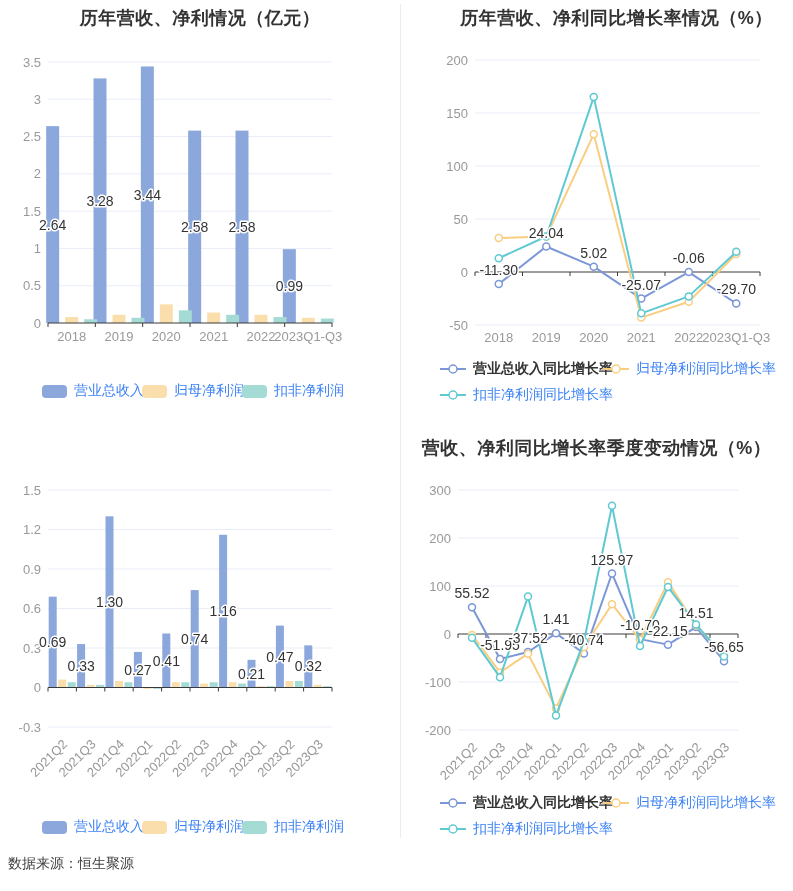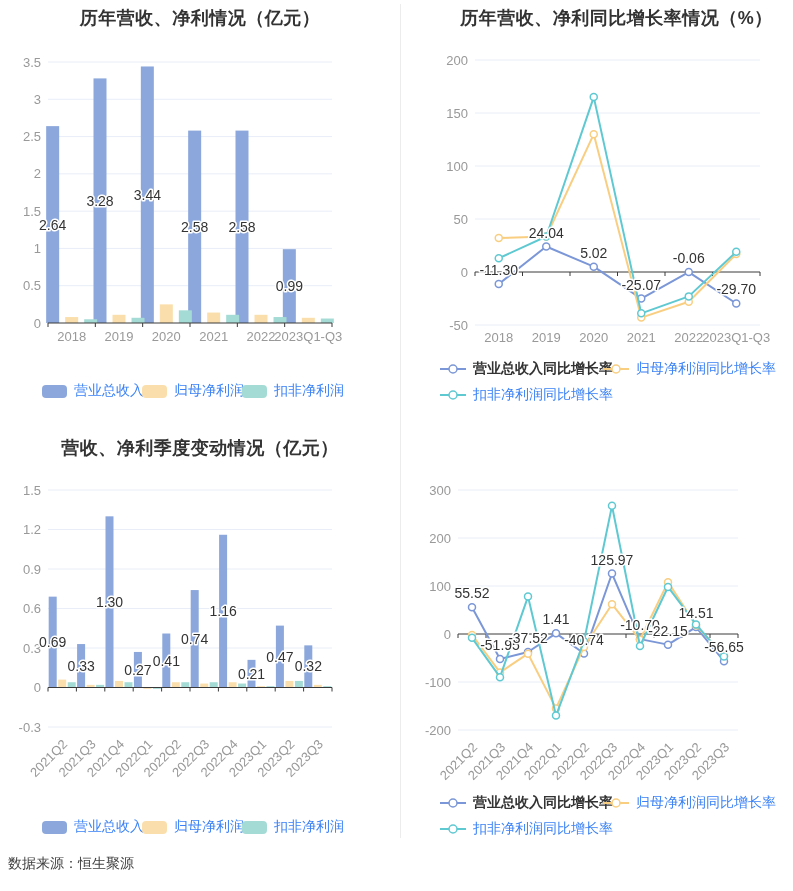--- a/index.html
+++ b/index.html
@@ -201,21 +201,20 @@
           <svg width="26" height="12">
             <line x1="0" x2="26" y1="6" y2="6" stroke="#5FC9D2" stroke-width="2"></line>
             <circle cx="13" cy="6" r="4" fill="#fff" stroke="#5FC9D2" stroke-width="1.5"></circle>
           </svg>
           <span class="leg-text">扣非净利润同比增长率</span>
         </span>
       </div>
   </section>
 
   <section class="chart" style="left:0;top:430px;width:400px">
-    <h2 class="chart-title">营收、净利季度变动情况（亿元）</h2>
     <svg class="canvas" viewBox="0 0 400 430">
         <g>
           <line x1="48" x2="332" y1="60" y2="60" stroke="#E8EDF8" stroke-width="1"></line>
           <text x="41" y="64.5" text-anchor="end" fill="#999999" font-size="13">1.5</text>
           <line x1="48" x2="332" y1="99.5" y2="99.5" stroke="#E8EDF8" stroke-width="1"></line>
           <text x="41" y="104" text-anchor="end" fill="#999999" font-size="13">1.2</text>
           <line x1="48" x2="332" y1="139" y2="139" stroke="#E8EDF8" stroke-width="1"></line>
           <text x="41" y="143.5" text-anchor="end" fill="#999999" font-size="13">0.9</text>
           <line x1="48" x2="332" y1="178.5" y2="178.5" stroke="#E8EDF8" stroke-width="1"></line>
           <text x="41" y="183" text-anchor="end" fill="#999999" font-size="13">0.6</text>
@@ -310,20 +309,21 @@
           <span class="leg-text">归母净利润</span>
         </span>
         <span class="leg-item" style="left: 242px; top: 388px;">
           <span class="sw-rect" style="background: rgb(165, 219, 213);"></span>
           <span class="leg-text">扣非净利润</span>
         </span>
       </div>
   </section>
 
   <section class="chart" style="left:400px;top:430px;width:393px">
+    <h2 class="chart-title">营收、净利同比增长率季度变动情况（%）</h2>
     <svg class="canvas" viewBox="0 0 393 430">
         <g>
           <line x1="58" x2="338" y1="60" y2="60" stroke="#E8EDF8" stroke-width="1"></line>
           <text x="51" y="64.5" text-anchor="end" fill="#999999" font-size="13">300</text>
           <line x1="58" x2="338" y1="108" y2="108" stroke="#E8EDF8" stroke-width="1"></line>
           <text x="51" y="112.5" text-anchor="end" fill="#999999" font-size="13">200</text>
           <line x1="58" x2="338" y1="156" y2="156" stroke="#E8EDF8" stroke-width="1"></line>
           <text x="51" y="160.5" text-anchor="end" fill="#999999" font-size="13">100</text>
           <text x="51" y="208.5" text-anchor="end" fill="#999999" font-size="13">0</text>
           <line x1="58" x2="338" y1="252" y2="252" stroke="#E8EDF8" stroke-width="1"></line>

